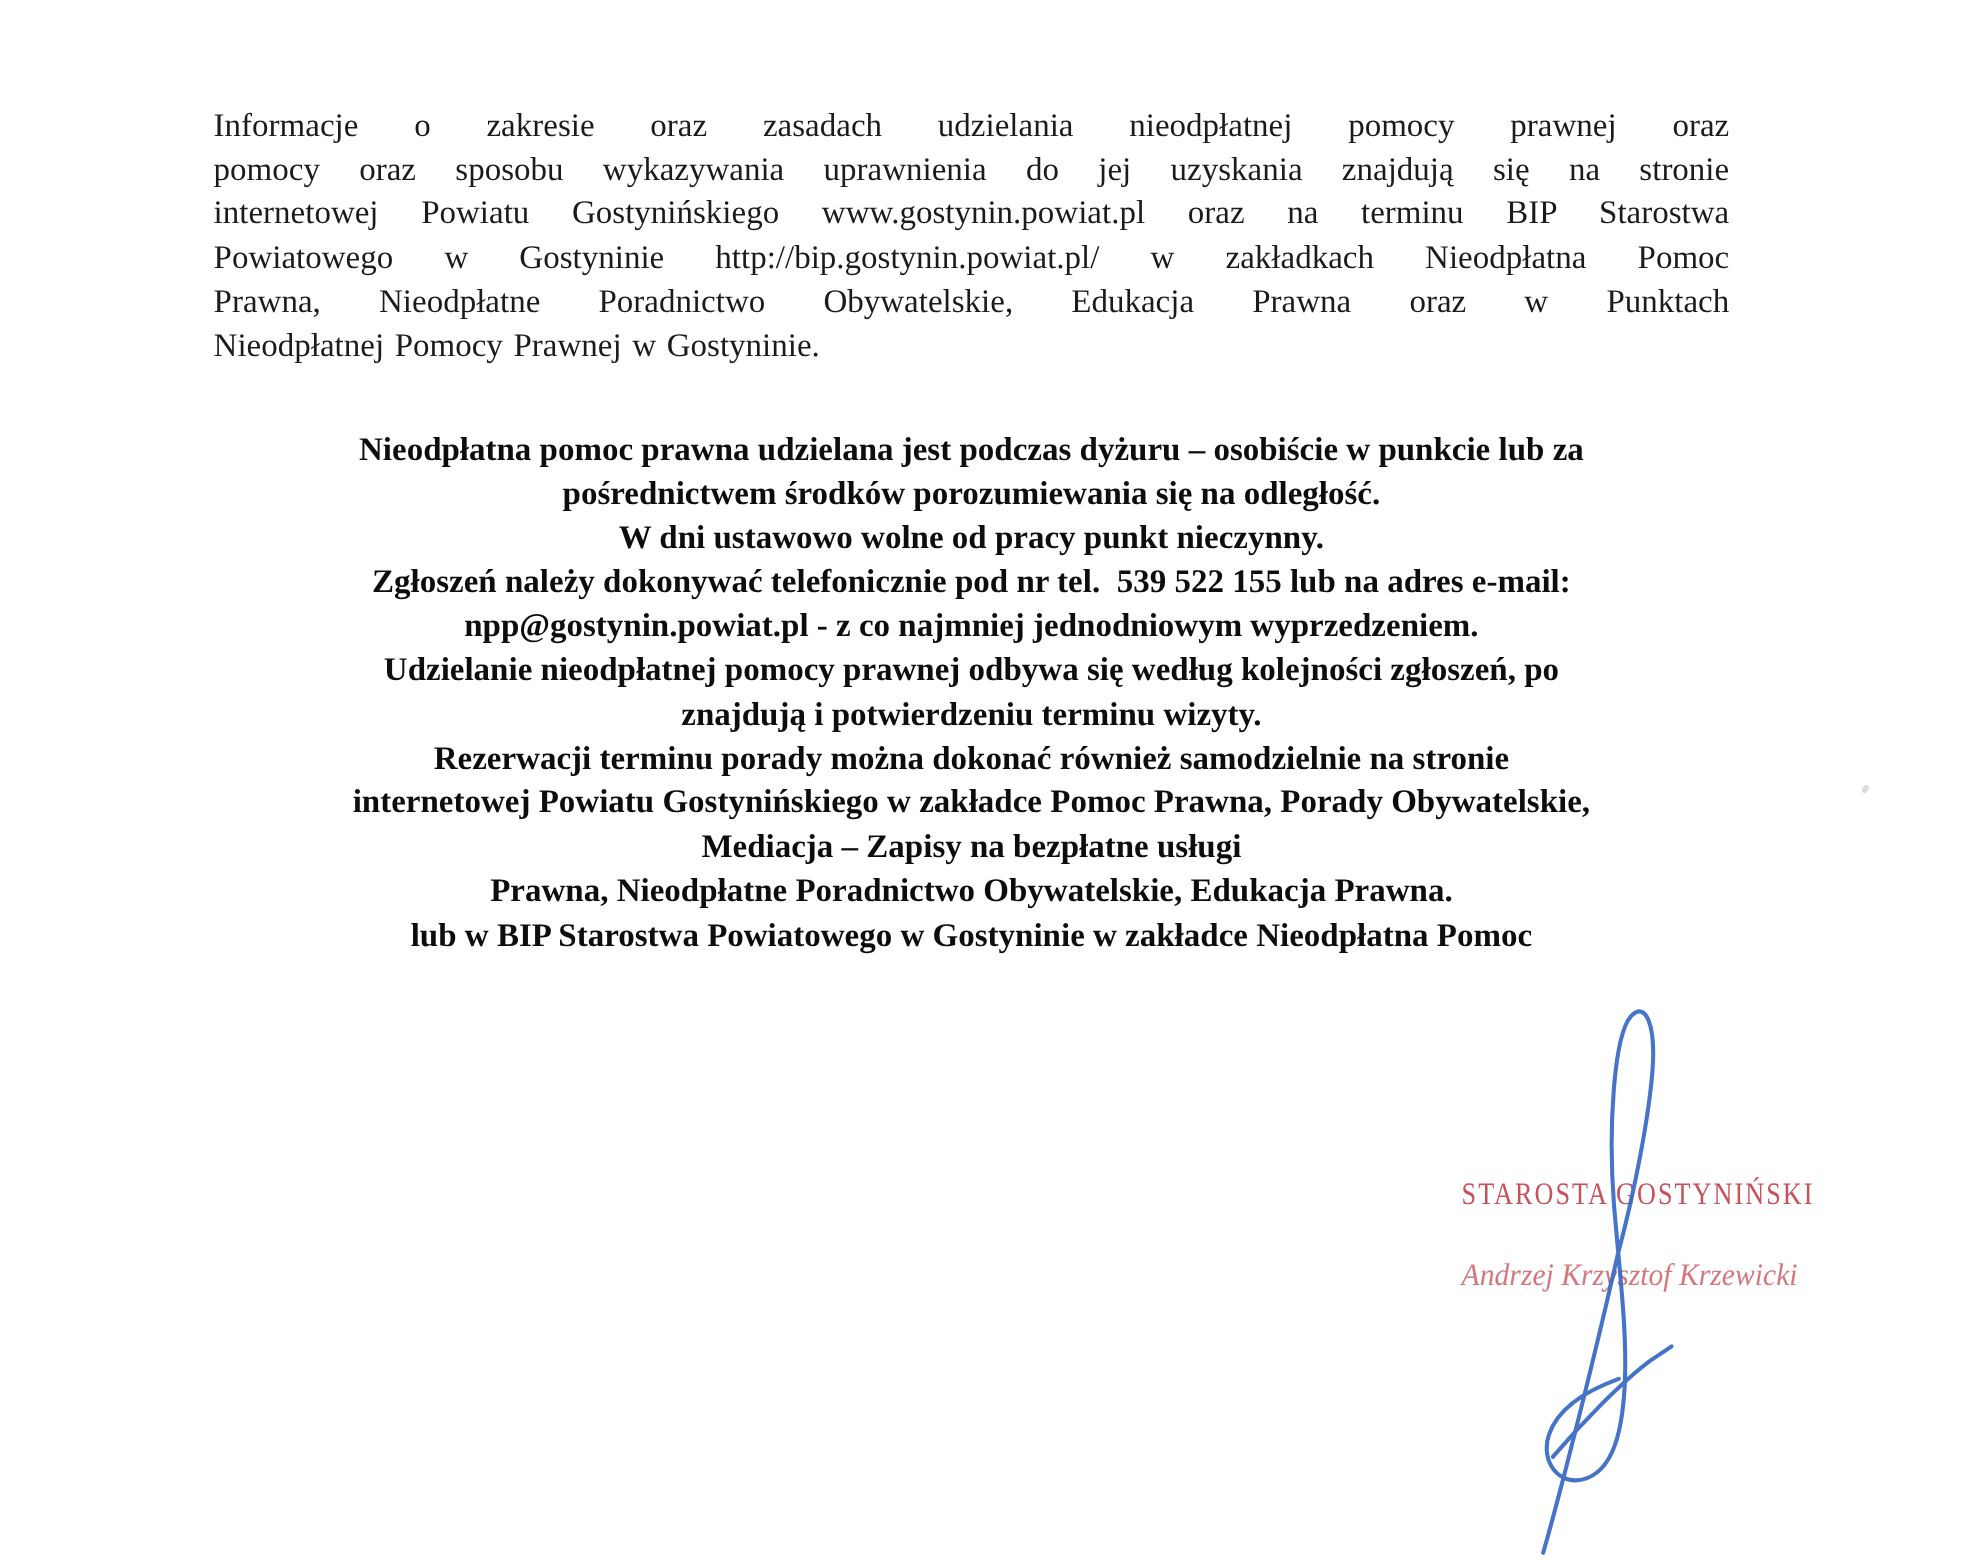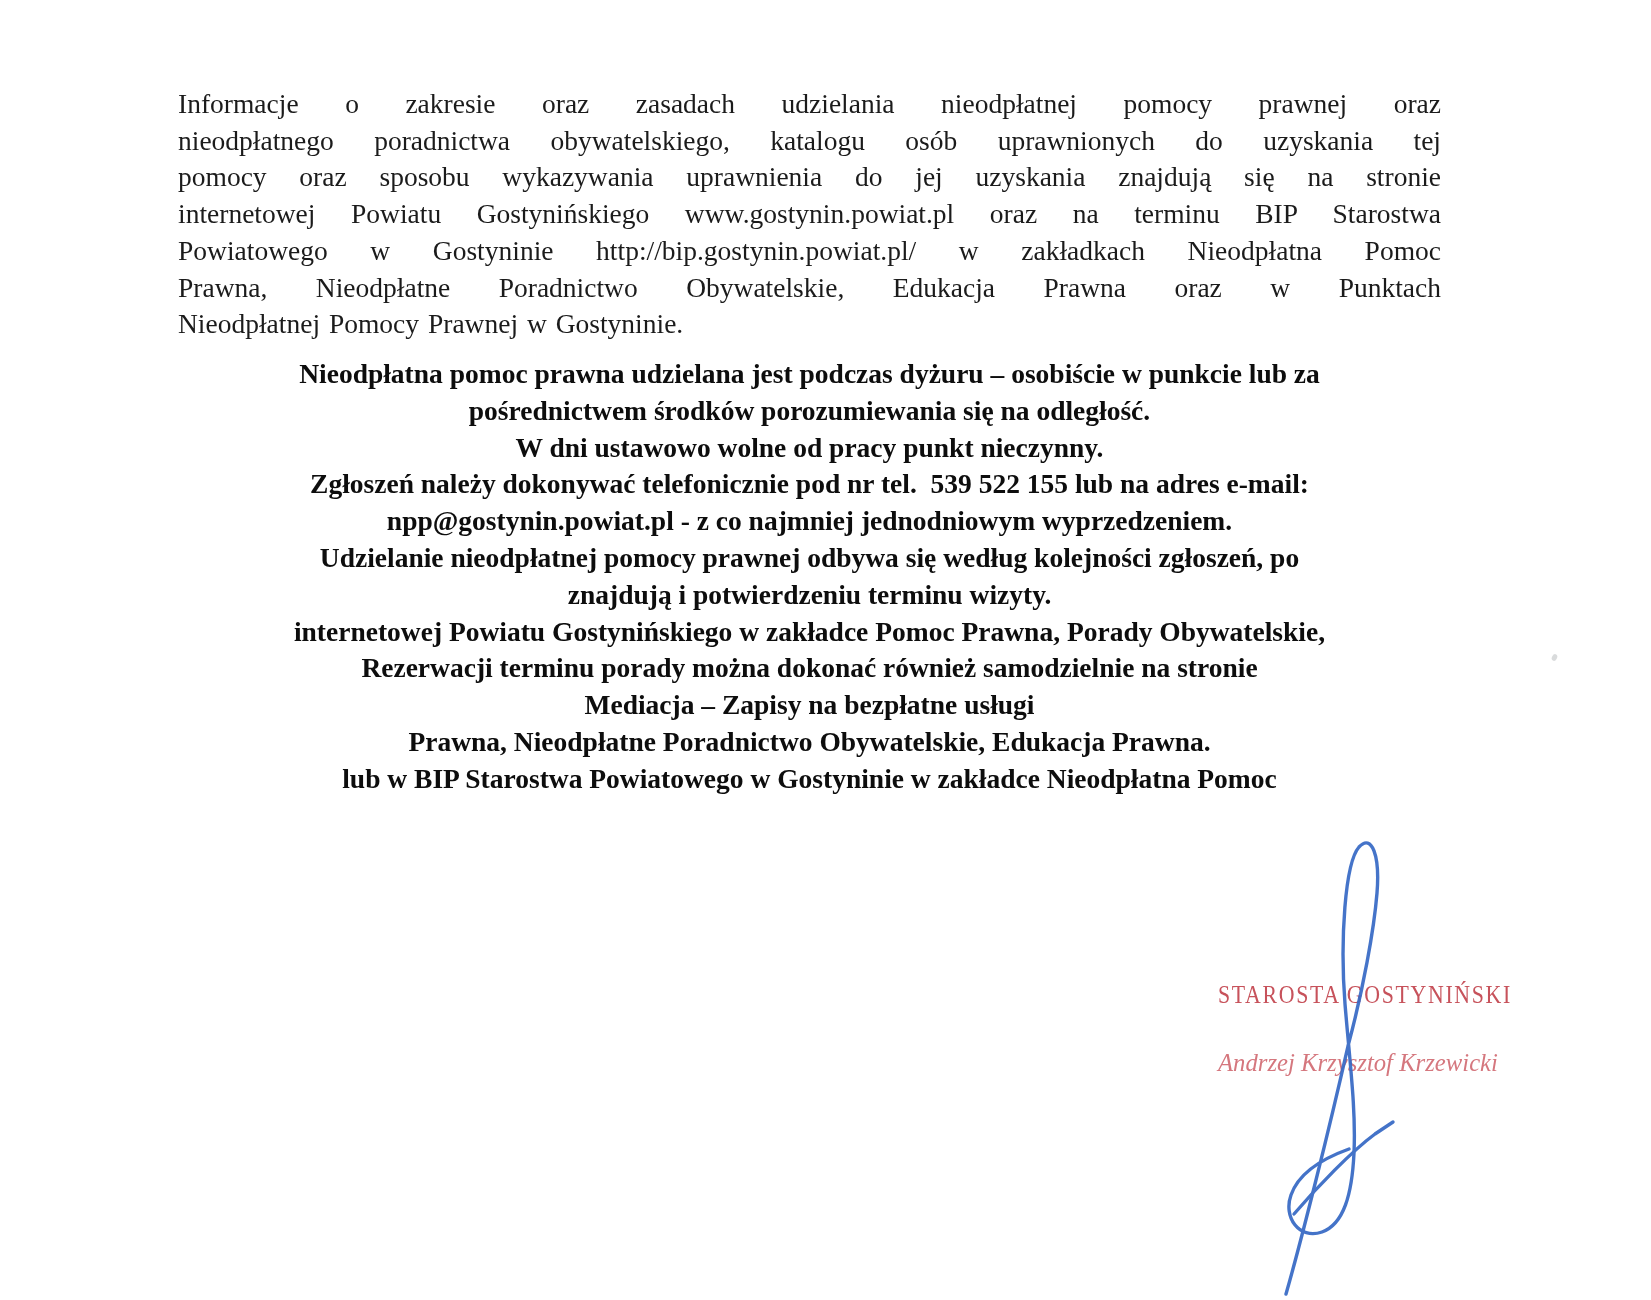--- a/index.html
+++ b/index.html
@@ -103,38 +103,37 @@
     transform: rotate(28deg);
   }
 </style>
 </head>
 <body>
 
 <div class="page">
 
   <div class="intro">
     <div class="p-line">Informacje o zakresie oraz zasadach udzielania nieodpłatnej pomocy prawnej oraz</div>
-    <div class="p-line">nieodpłatnego poradnictwa obywatelskiego, katalogu osób uprawnionych do uzyskania tej</div>
     <div class="p-line">pomocy oraz sposobu wykazywania uprawnienia do jej uzyskania znajdują się na stronie</div>
     <div class="p-line">internetowej Powiatu Gostynińskiego www.gostynin.powiat.pl oraz na terminu BIP Starostwa</div>
     <div class="p-line">Powiatowego w Gostyninie http://bip.gostynin.powiat.pl/ w zakładkach Nieodpłatna Pomoc</div>
     <div class="p-line">Prawna, Nieodpłatne Poradnictwo Obywatelskie, Edukacja Prawna oraz w Punktach</div>
     <div class="p-line last">Nieodpłatnej Pomocy Prawnej w Gostyninie.</div>
   </div>
 
   <div class="notice">
     <div class="n-line">Nieodpłatna pomoc prawna udzielana jest podczas dyżuru – osobiście w punkcie lub za</div>
     <div class="n-line">pośrednictwem środków porozumiewania się na odległość.</div>
     <div class="n-line">W dni ustawowo wolne od pracy punkt nieczynny.</div>
     <div class="n-line">Zgłoszeń należy dokonywać telefonicznie pod nr tel.  539 522 155 lub na adres e-mail:</div>
     <div class="n-line">npp@gostynin.powiat.pl - z co najmniej jednodniowym wyprzedzeniem.</div>
     <div class="n-line">Udzielanie nieodpłatnej pomocy prawnej odbywa się według kolejności zgłoszeń, po</div>
     <div class="n-line">znajdują i potwierdzeniu terminu wizyty.</div>
+    <div class="n-line">Rezerwacji terminu porady można dokonać również samodzielnie na stronie</div>
     <div class="n-line">internetowej Powiatu Gostynińskiego w zakładce Pomoc Prawna, Porady Obywatelskie,</div>
-    <div class="n-line">Rezerwacji terminu porady można dokonać również samodzielnie na stronie</div>
     <div class="n-line">Mediacja – Zapisy na bezpłatne usługi</div>
     <div class="n-line">Prawna, Nieodpłatne Poradnictwo Obywatelskie, Edukacja Prawna.</div>
     <div class="n-line">lub w BIP Starostwa Powiatowego w Gostyninie w zakładce Nieodpłatna Pomoc</div>
   </div>
 
   <div class="stamp">
     <div class="stamp-title">STAROSTA GOSTYNIŃSKI</div>
     <div class="stamp-name">Andrzej Krzysztof Krzewicki</div>
   </div>
 

